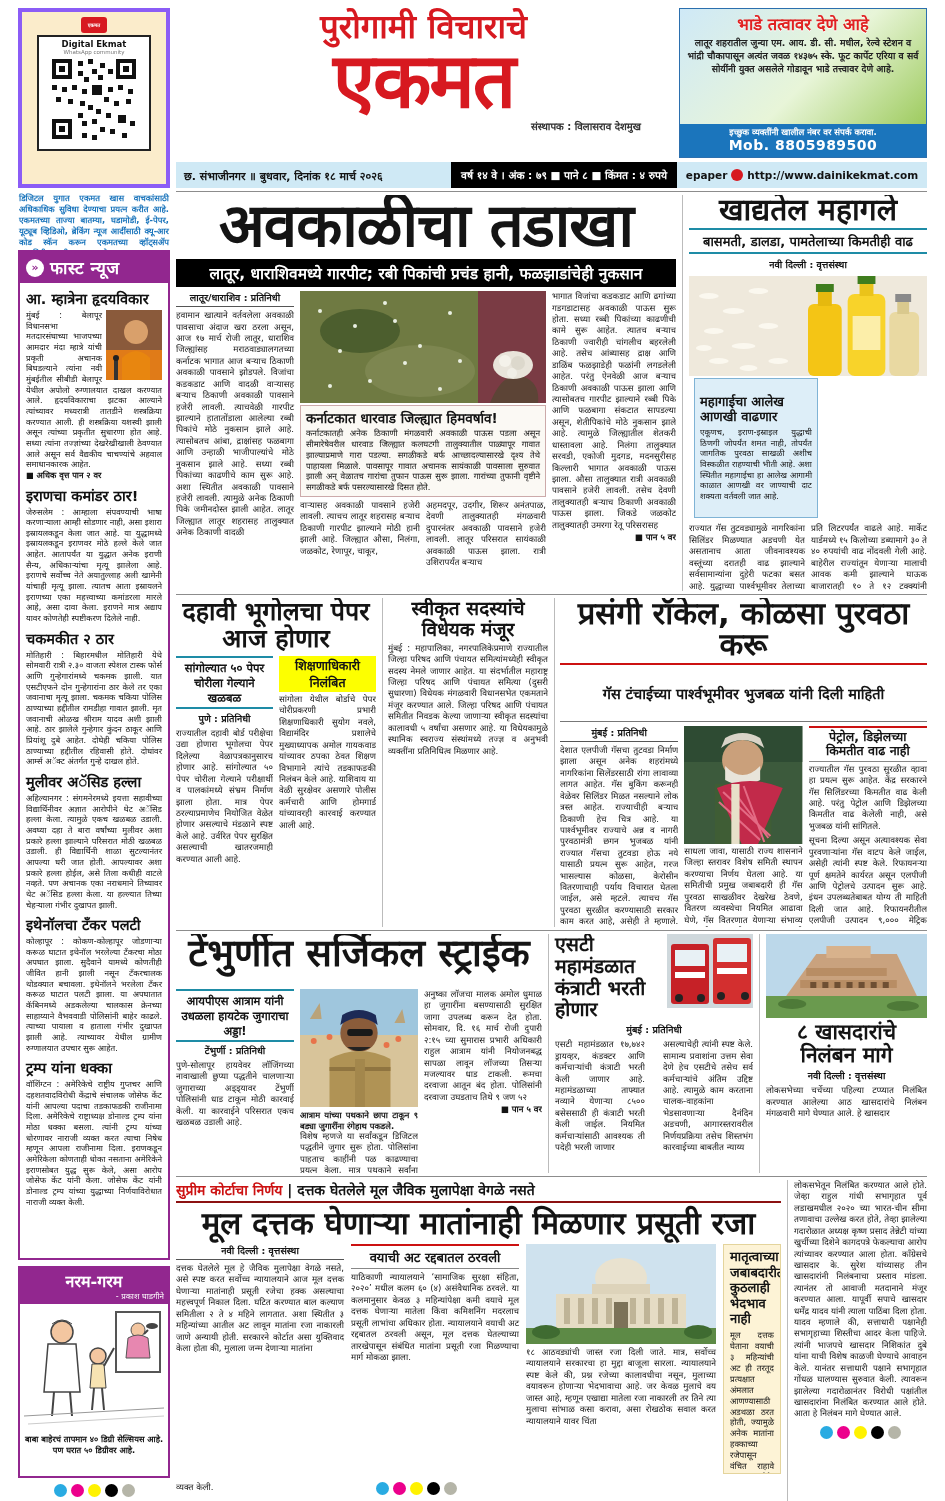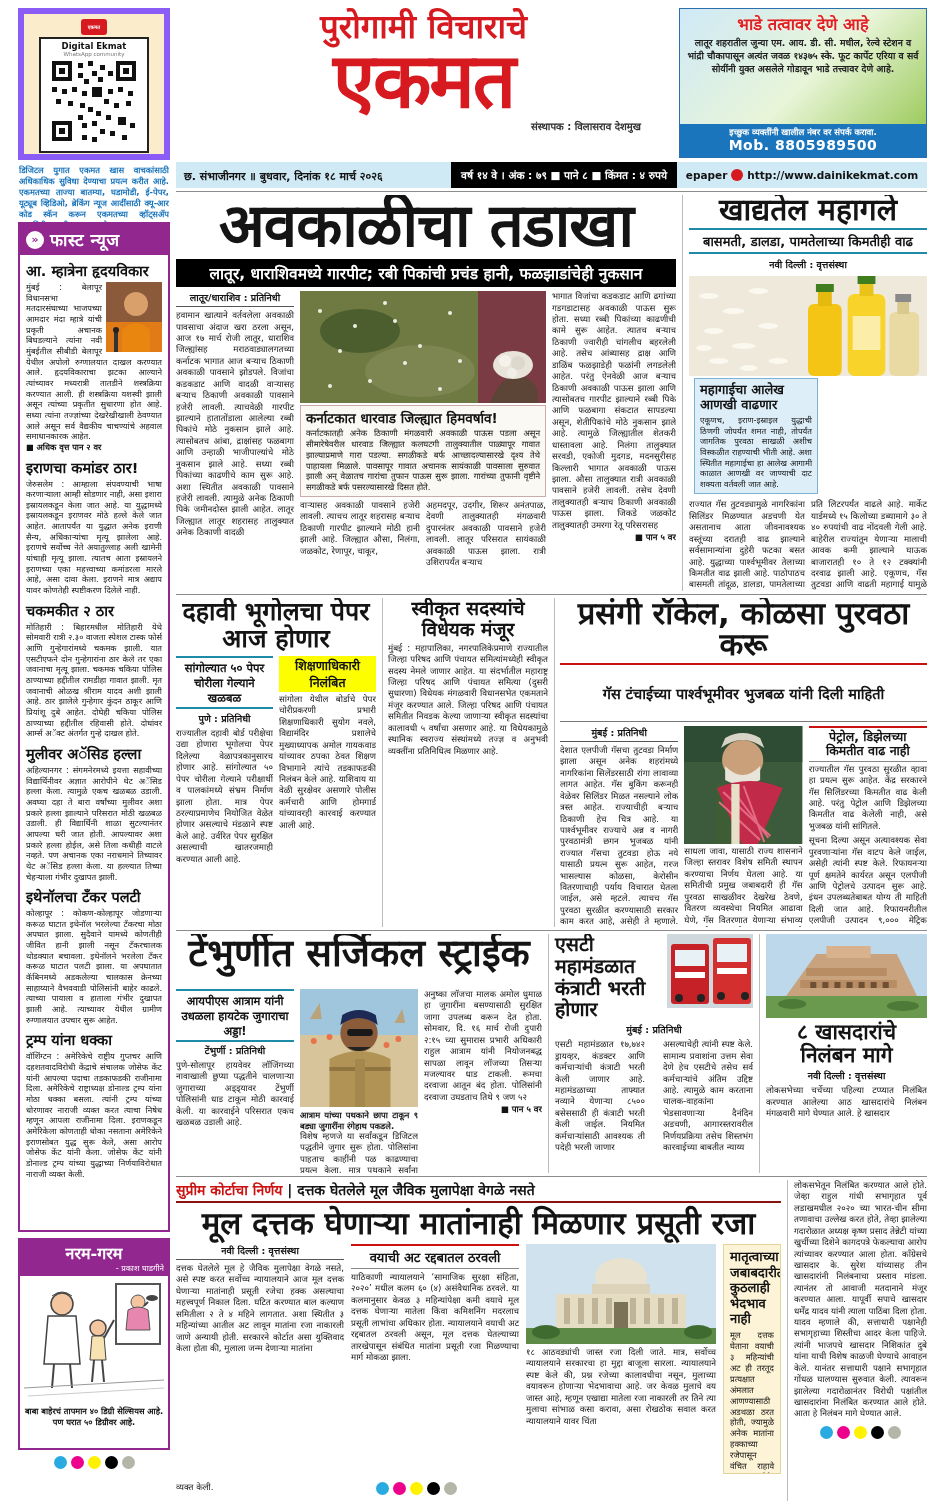--- a/index.html
+++ b/index.html
@@ -2,21 +2,21 @@
 <html><head>
 <meta charset="utf-8">
 <style>
   html,body{margin:0;padding:0;background:#dedede;}
   .page{width:945px;height:1501px;background:#ffffff;margin:0 auto;position:relative;
         font-family:"DejaVu Sans","Liberation Sans",sans-serif;color:#141414;
         box-sizing:border-box;padding:8px 18px 0 18px;display:flex;gap:6px;overflow:hidden;}
   *{box-sizing:border-box;}
   
   .left-strip{width:152px;flex:none;display:flex;flex-direction:column;}
-  .qr-box{background:#fbeccb;border:6px solid #8b5cf6;padding:5px 15px 6px;text-align:center;height:152px;flex:none;}
+  .qr-box{background:#fbeccb;border:4px solid #8b5cf6;padding:5px 15px 6px;text-align:center;height:180px;flex:none;}
   .qr-logo{width:26px;height:16px;background:#d71920;border-radius:3px;margin:0 auto 2px;color:#fff;font-size:5px;font-weight:700;line-height:16px;}
   .qr-inner{background:#fff;border:2px solid #222;padding:2px 4px;}
   .qr-brand{font-size:8.5px;font-weight:700;color:#111;}
   .qr-sub{font-size:5.5px;color:#777;margin-bottom:2px;}
   .digital-note{color:#1b75bc;font-size:8.3px;line-height:1.32;font-weight:700;text-align:justify;padding:5px 1px 4px;height:62px;flex:none;overflow:hidden;}
   .fastnews{border:2px solid #92278f;flex:none;height:1010px;overflow:hidden;display:flex;flex-direction:column;}
   .fn-head{background:#92278f;color:#fff;display:flex;align-items:center;gap:6px;padding:4px 6px;flex:none;}
   .fn-head .ico{width:18px;height:18px;border-radius:50%;background:#fff;color:#92278f;font-size:11px;line-height:18px;text-align:center;font-weight:700;}
   .fn-title{font-size:17px;font-weight:800;letter-spacing:.5px;}
   .fn-body{padding:3px 6px;overflow:hidden;}
@@ -74,21 +74,21 @@
   .capbox b{font-size:13.5px;font-weight:800;display:block;margin-bottom:1px;}
   .capbox p{margin:0;font-size:8.3px;line-height:1.3;text-align:justify;}
   .lead-minicols{display:flex;gap:6px;margin-top:3px;}
   .lead-minicols .bt{flex:1;}
   .oil-zone{flex:1;overflow:hidden;border-left:1px solid #bbb;padding-left:6px;display:flex;flex-direction:column;}
   .oil-hl{font-size:30px;font-weight:800;text-align:center;line-height:1;}
   .oil-sub{font-size:13px;margin:3px 0 2px;}
   .oil-photo{width:100%;height:100px;display:block;margin:2px 0;}
   .oil-cols{display:flex;gap:6px;flex:1;overflow:hidden;margin-top:2px;}
   .oil-c{flex:1;}
-  .infl-box{border:1px solid #7fb3d5;background:#ddeef8;padding:4px 5px;margin-bottom:3px;}
+  .infl-box{border:1px solid #7fb3d5;background:#ddeef8;padding:16px 5px;margin-bottom:3px;}
   .infl-box b{font-size:13px;font-weight:800;display:block;line-height:1.15;margin-bottom:2px;}
   .infl-box p{margin:0;font-size:8.2px;line-height:1.3;text-align:justify;}
   
   .mid-band{height:333px;flex:none;}
   .geo-zone{width:200px;flex:none;overflow:hidden;}
   .geo-hl{font-size:25px;font-weight:800;text-align:center;line-height:1.08;}
   .geo-cols{display:flex;gap:6px;margin-top:4px;}
   .geo-c{flex:1;overflow:hidden;}
   .geo-sub{font-size:11.5px;margin-bottom:3px;}
   .ybox-title{background:#fdff00;font-size:12.5px;font-weight:800;text-align:center;padding:1px 2px;margin-bottom:2px;}

